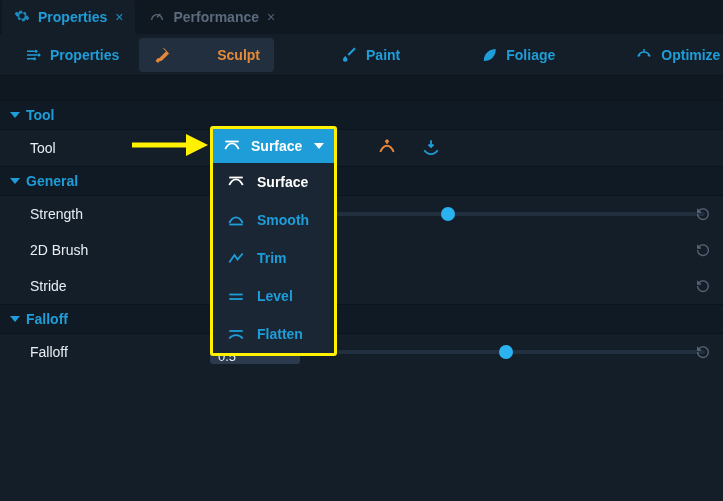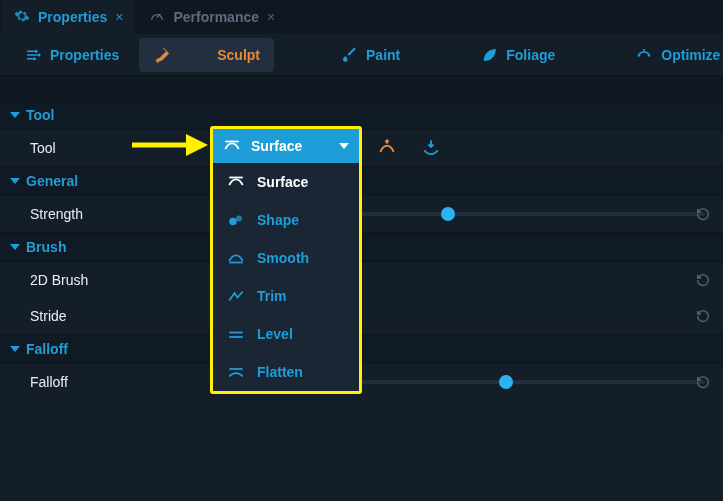--- a/index.html
+++ b/index.html
@@ -66,21 +66,21 @@
     background:var(--accent-bright);transform:translate(-50%,-50%);}
 
   .numfield{width:90px;height:24px;background:var(--bg-field);border-radius:3px;
     color:var(--text-0);display:flex;align-items:flex-end;padding:0 8px;font-size:13px;}
 
   .icon-btn{width:30px;height:30px;display:flex;align-items:center;justify-content:center;
     cursor:pointer;}
 
   
   .dropdown-anchor{position:absolute; left:210px; top:126px; z-index:50;}
-  .dropdown-box{width:152px;border:3px solid var(--highlight);background:var(--bg-2);
+  .dropdown-box{width:127px;border:3px solid var(--highlight);background:var(--bg-2);
     border-radius:3px;overflow:hidden;text-align:center;}
   .dd-trigger{height:34px;background:var(--accent);display:flex;align-items:center;
     padding:0 10px;color:#fff;font-weight:700;justify-content:space-between;cursor:pointer;}
   .dd-trigger .left{display:flex;align-items:center;gap:10px;}
   .dd-caret{width:0;height:0;border-left:5px solid transparent;border-right:5px solid transparent;
     border-top:6px solid #fff;}
   .dd-item{height:38px;display:flex;align-items:center;gap:12px;padding:0 14px;
     color:var(--text-0);font-weight:700;cursor:pointer;}
   .dd-item:first-of-type{color:#fff;}
   .dd-item:not(:first-of-type){color:var(--accent);}
@@ -195,24 +195,20 @@
           <div class="thumb"></div>
       </div>
     </div>
     <span class="reset">
       <svg width="16" height="16" viewBox="0 0 24 24">
           <path fill="none" stroke="#8aa0b6" stroke-width="2" d="M4 12a8 8 0 1 0 3-6L4 9m0-5v5h5"></path>
         </svg>
     </span>
   </div>
 
-  <div class="section-h">
-    <span class="tri"></span>
-    <span>Brush</span>
-  </div>
   <div class="row">
     <span class="lbl">2D Brush</span>
     <div class="ctrl"></div>
     <span class="reset">
       <svg width="16" height="16" viewBox="0 0 24 24">
           <path fill="none" stroke="#8aa0b6" stroke-width="2" d="M4 12a8 8 0 1 0 3-6L4 9m0-5v5h5"></path>
         </svg>
     </span>
   </div>
   <div class="row">
@@ -290,29 +286,20 @@
         <svg width="18" height="16" viewBox="0 0 24 20">
             <path fill="none" stroke="#fff" stroke-width="2.4" d="M3 14c5-10 13-10 18 0"></path>
             <line x1="3" y1="4" x2="21" y2="4" stroke="#fff" stroke-width="2.4"></line>
           </svg>
       </span>
       <span class="nm" style="color:#fff">Surface</span>
     </div>
     <div class="dd-item">
       <span class="ico">
         <svg width="18" height="16" viewBox="0 0 24 20">
-            <circle cx="8" cy="12" r="5" fill="#1f9dd8"></circle>
-            <circle cx="16" cy="8" r="4" fill="#1f9dd8" opacity=".7"></circle>
-          </svg>
-      </span>
-      <span class="nm">Shape</span>
-    </div>
-    <div class="dd-item">
-      <span class="ico">
-        <svg width="18" height="16" viewBox="0 0 24 20">
             <path fill="none" stroke="#1f9dd8" stroke-width="2.4" d="M3 14c5-10 13-10 18 0"></path>
             <line x1="3" y1="16" x2="21" y2="16" stroke="#1f9dd8" stroke-width="2.4"></line>
           </svg>
       </span>
       <span class="nm">Smooth</span>
     </div>
     <div class="dd-item">
       <span class="ico">
         <svg width="18" height="16" viewBox="0 0 24 20">
             <path fill="none" stroke="#1f9dd8" stroke-width="2.4" d="M3 16l7-10 4 6 7-8"></path>

